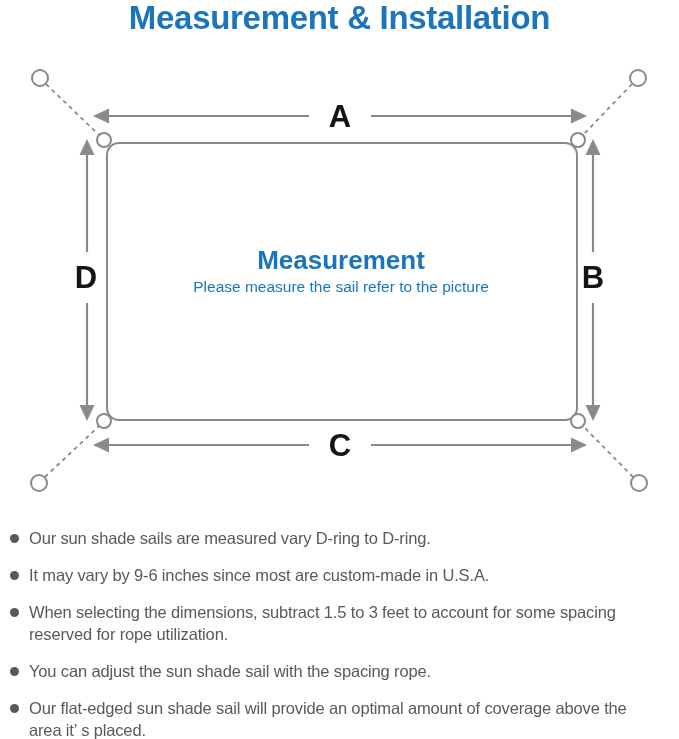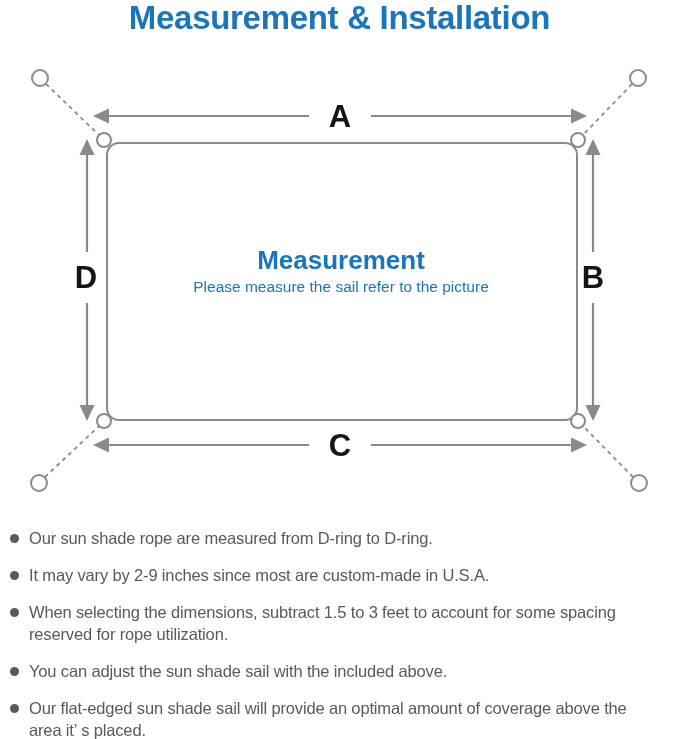--- a/index.html
+++ b/index.html
@@ -114,33 +114,33 @@
     <text class="dim-label" x="340" y="456">C</text>
     <text class="dim-label" x="86" y="288">D</text>
 
     <text class="center-title" x="341" y="269">Measurement</text>
     <text class="center-subtitle" x="341" y="292">Please measure the sail refer to the picture</text>
   </svg>
 
   <div class="notes">
     <div class="note">
       <span class="dot"></span>
-      <span>Our sun shade rope are measured from D-ring to D-ring.</span>
+      <span>Our sun shade sails are measured vary D-ring to D-ring.</span>
     </div>
     <div class="note">
       <span class="dot"></span>
-      <span>It may vary by 2-9 inches since most are custom-made in U.S.A.</span>
+      <span>It may vary by 9-6 inches since most are custom-made in U.S.A.</span>
     </div>
     <div class="note">
       <span class="dot"></span>
       <span>When selecting the dimensions, subtract 1.5 to 3 feet to account for some spacing reserved for rope utilization.</span>
     </div>
     <div class="note">
       <span class="dot"></span>
-      <span>You can adjust the sun shade sail with the included above.</span>
+      <span>You can adjust the sun shade sail with the spacing rope.</span>
     </div>
     <div class="note">
       <span class="dot"></span>
       <span>Our flat-edged sun shade sail will provide an optimal amount of coverage above the area it’ s placed.</span>
     </div>
   </div>
 
 </div>
 
 </body></html>

